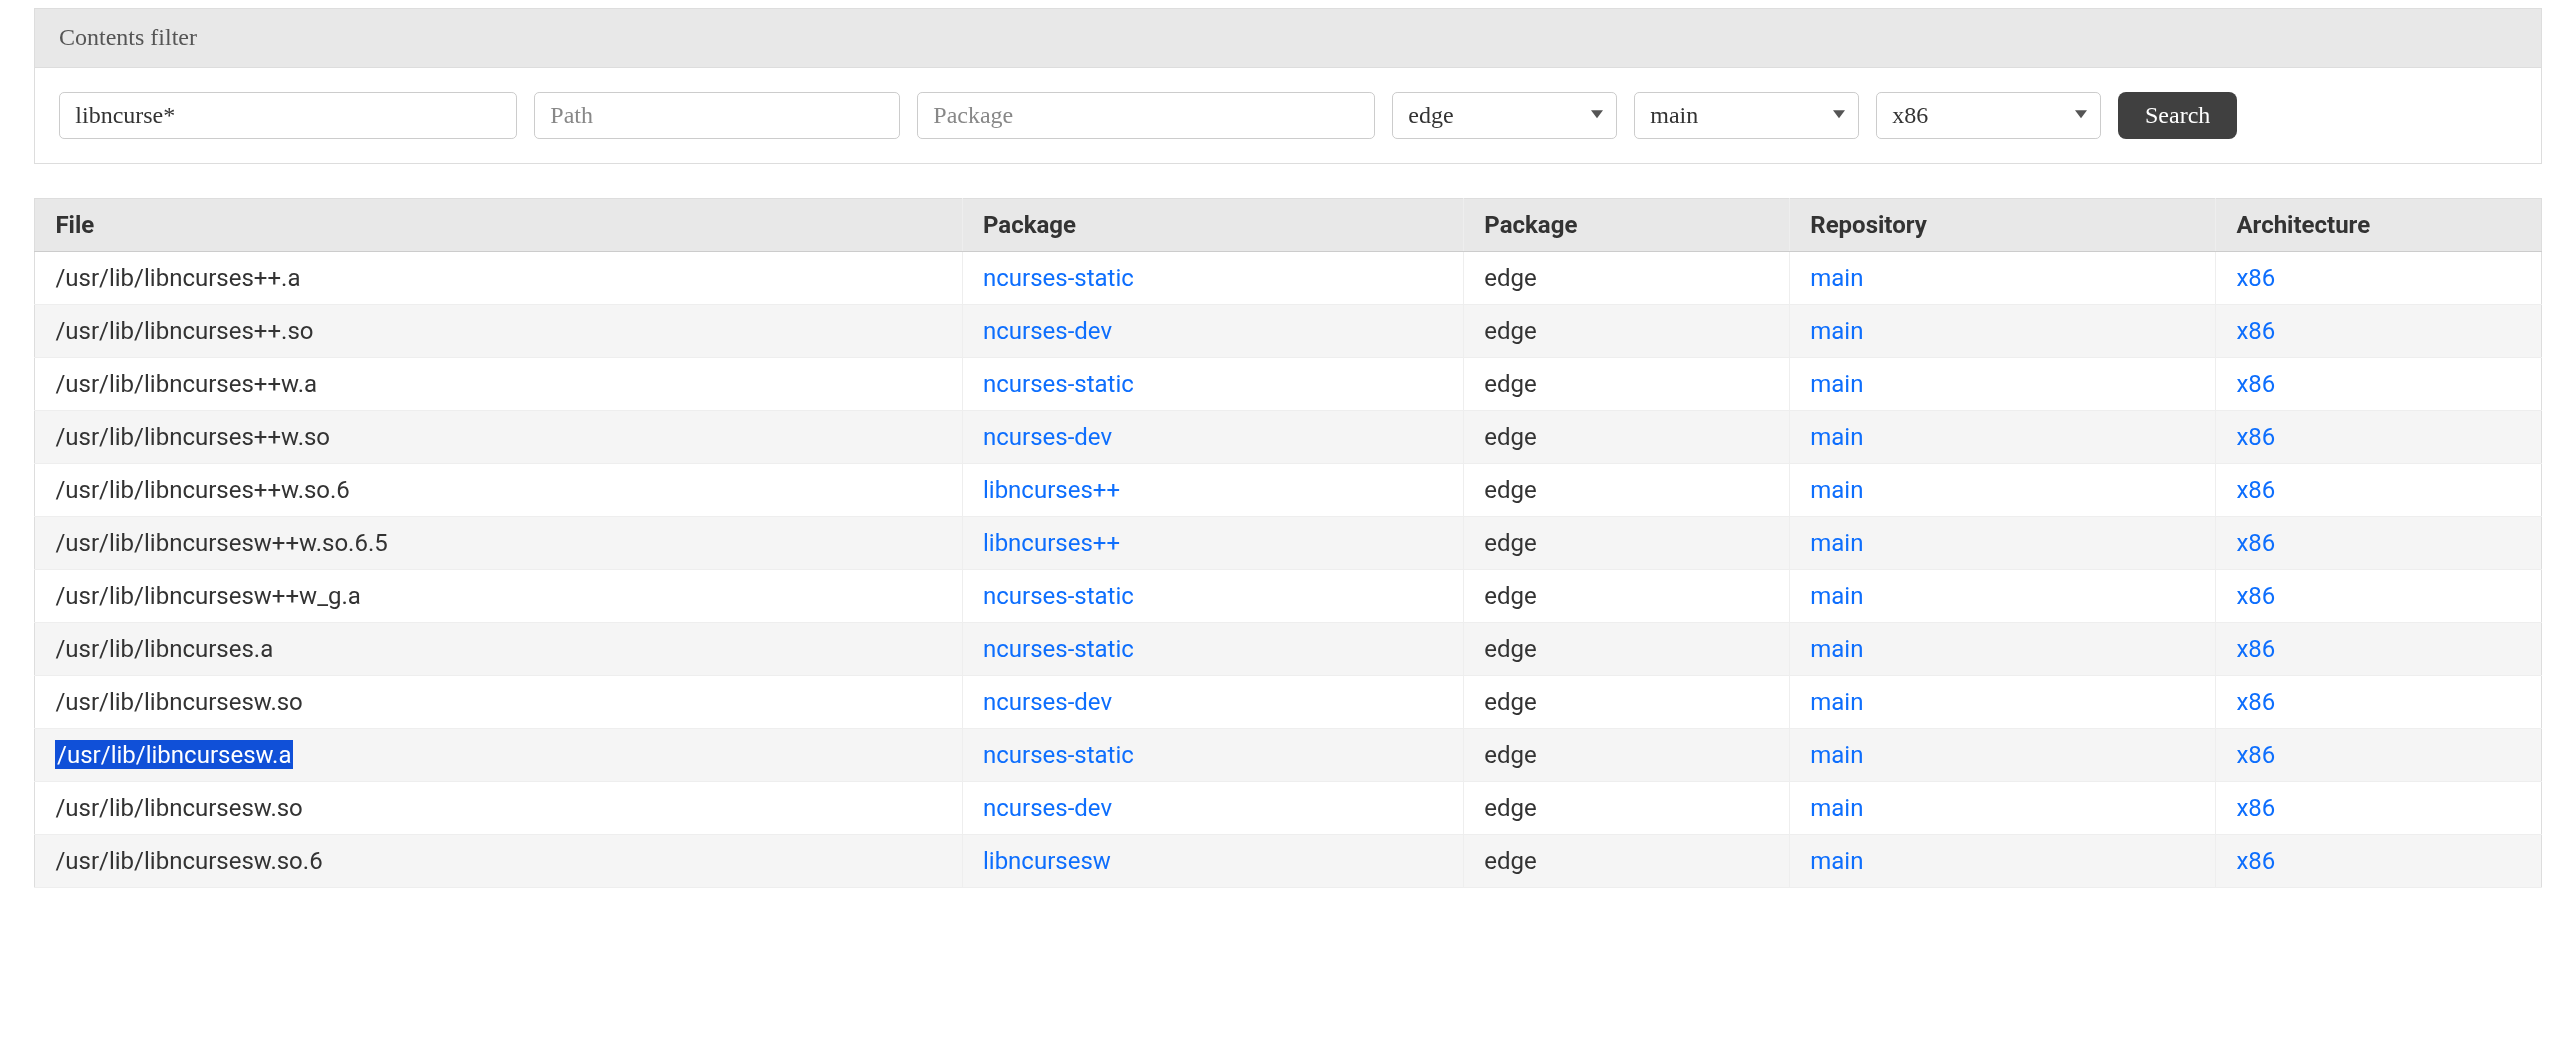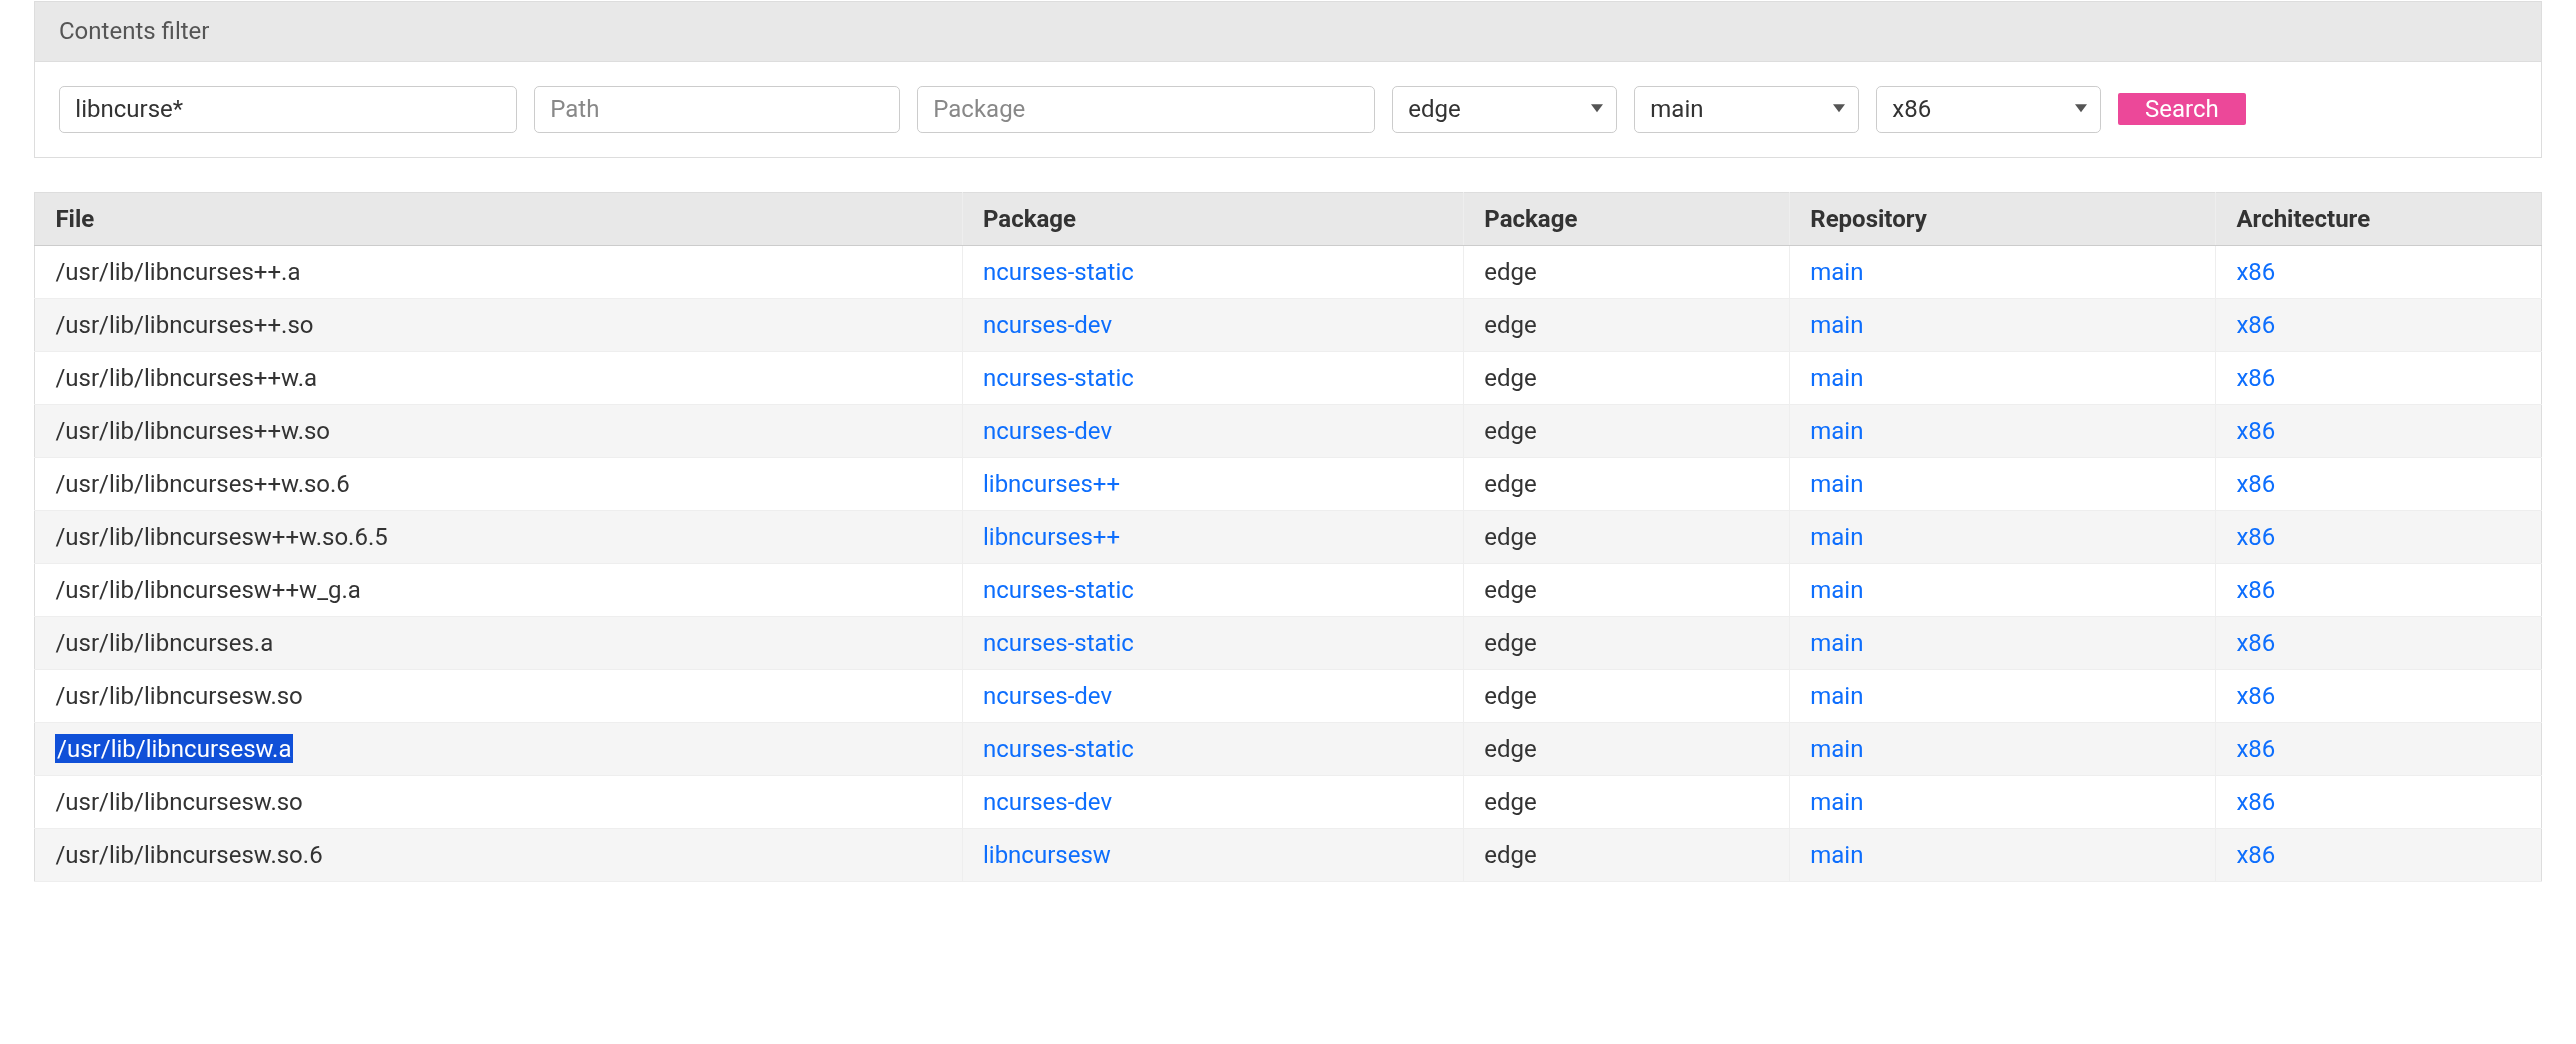--- a/index.html
+++ b/index.html
@@ -5,22 +5,23 @@
     * { box-sizing: border-box; margin: 0; padding: 0; }
     body {
       font-family: "Source Sans Pro", -apple-system, BlinkMacSystemFont, "Segoe UI", Roboto, sans-serif;
       font-size: 24px;
       color: #333;
       background: #fff;
       padding: 0;
     }
     .filter-panel {
       border: 0.8px solid #ddd;
-      margin: 1px 34px 34px 34px;
-      background: #fff;
+      margin: 8px 34px 34px 34px;
+      background: #fff;
+      font-family: Liberation Serif, serif;
     }
     .filter-header {
       background: #e8e8e8;
       padding: 15.3px 24px;
       color: #555;
       font-size: 24px;
       border-bottom: 0.8px solid #ddd;
     }
     .filter-body {
       padding: 24px 24px;
@@ -68,26 +69,26 @@
       right: 13.6px;
       top: 50%;
       transform: translateY(-60%);
       pointer-events: none;
       width: 0; height: 0;
       border-left: 6.8px solid transparent;
       border-right: 6.8px solid transparent;
       border-top: 8.5px solid #555;
     }
     .search-btn {
-      height: 32px;
+      height: 47px;
       padding: 0 27px;
-      background: #ec4899;
+      background: #404040;
       color: #fff;
       border: none;
-      border-radius: 2px;
+      border-radius: 8px;
       font-size: 24px;
       font-family: inherit;
       cursor: pointer;
     }
 
     .results {
       margin: 0 34px;
       border: 0.8px solid #ddd;
       border-collapse: collapse;
       width: calc(100% - 68px);

